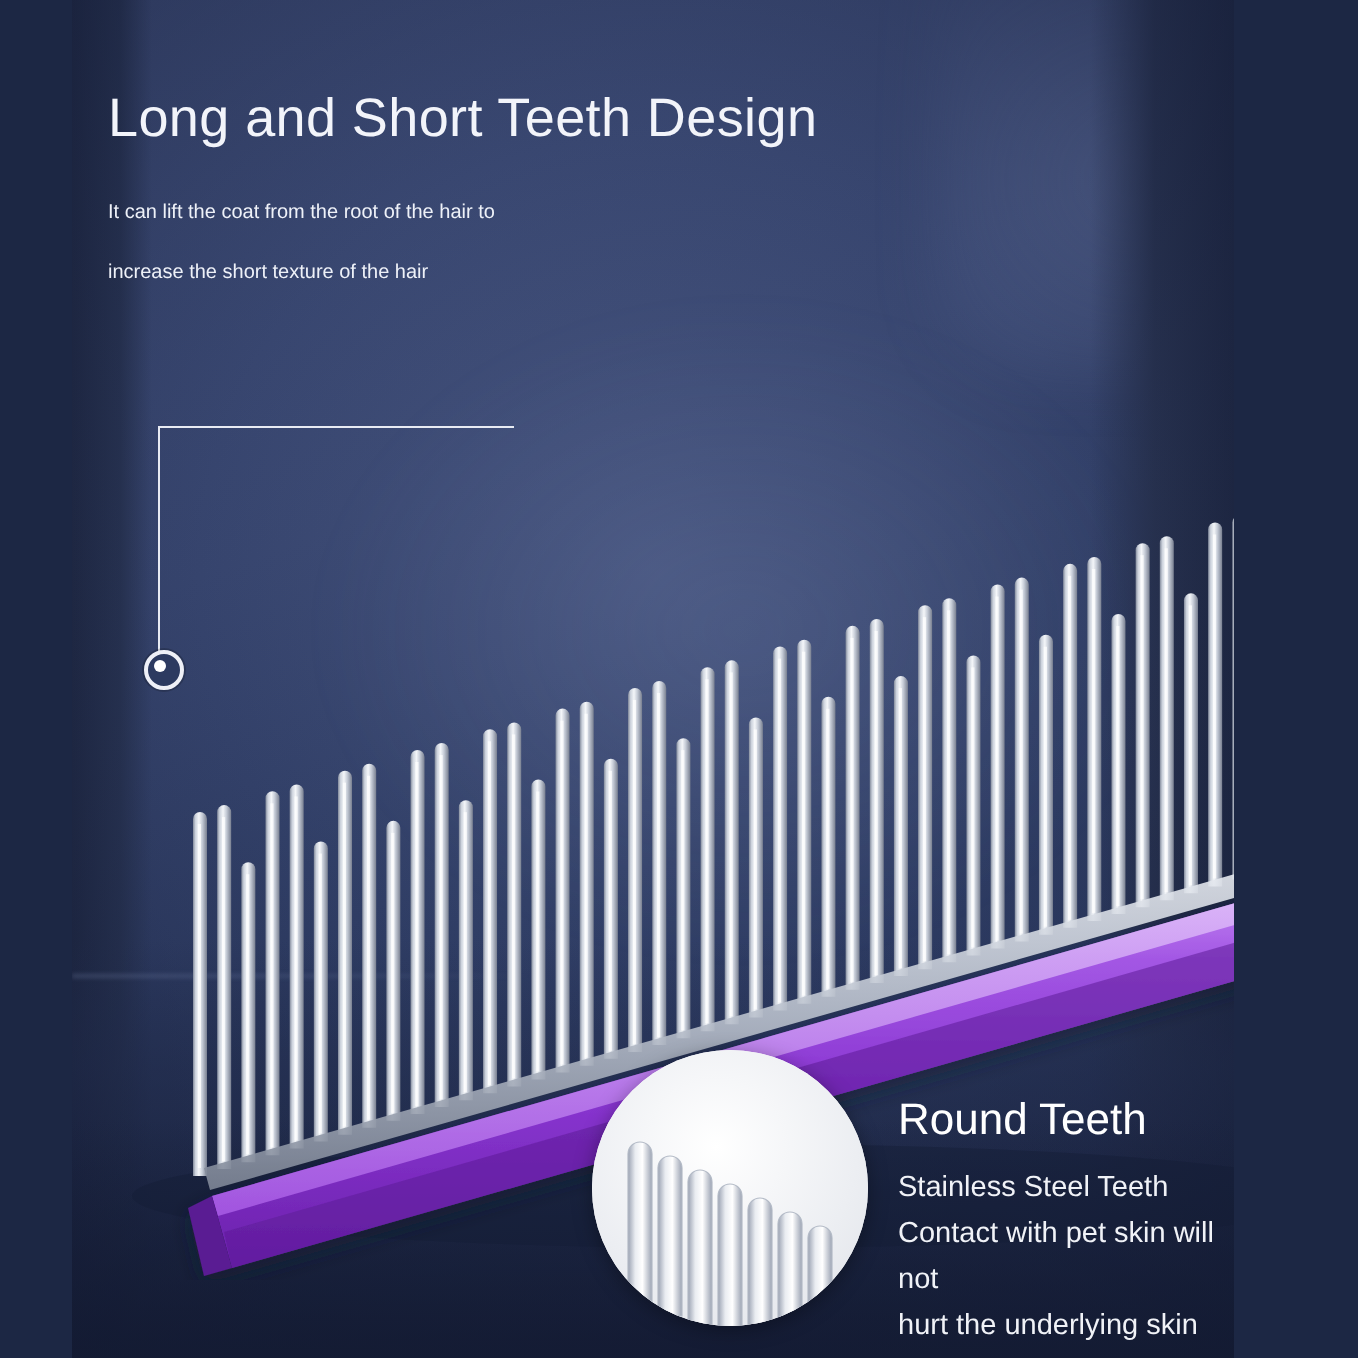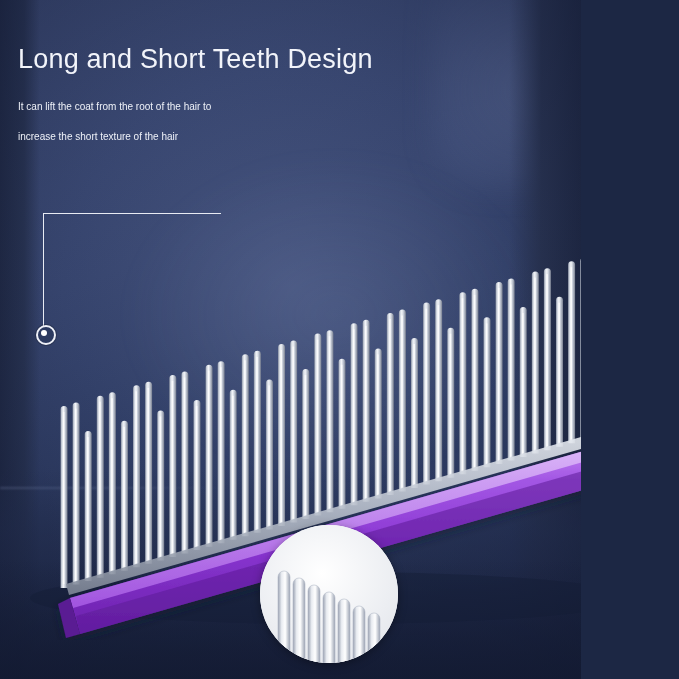--- a/index.html
+++ b/index.html
@@ -7,20 +7,21 @@
     padding: 0;
     background: #1c2744;
   }
   #stage {
     position: relative;
     width: 581px;
     height: 679px;
     overflow: hidden;
     font-family: "Liberation Sans", sans-serif;
     background: #3b82f6;
+    margin-left: 36px;
   }
 
   
   .bg-base {
     position: absolute;
     inset: 0;
     background: linear-gradient(160deg, #3c4a74 0%, #36446d 35%, #2e3c63 60%, #27345a 100%);
   }
   .bg-vignette {
     position: absolute;
@@ -358,14 +359,20 @@
           <path d="M33,133 L33,59 A6,6 0 0 1 45,59 L45,133 Z" fill="url(#magTooth)" stroke="#b4bbc7" stroke-width="0.6"></path>
           <path d="M48,140 L48,66 A6,6 0 0 1 60,66 L60,140 Z" fill="url(#magTooth)" stroke="#b4bbc7" stroke-width="0.6"></path>
           <path d="M63,147 L63,73 A6,6 0 0 1 75,73 L75,147 Z" fill="url(#magTooth)" stroke="#b4bbc7" stroke-width="0.6"></path>
           <path d="M78,154 L78,80 A6,6 0 0 1 90,80 L90,154 Z" fill="url(#magTooth)" stroke="#b4bbc7" stroke-width="0.6"></path>
           <path d="M93,161 L93,87 A6,6 0 0 1 105,87 L105,161 Z" fill="url(#magTooth)" stroke="#b4bbc7" stroke-width="0.6"></path>
           <path d="M108,168 L108,94 A6,6 0 0 1 120,94 L120,168 Z" fill="url(#magTooth)" stroke="#b4bbc7" stroke-width="0.6"></path>
         </g>
     </svg>
   </div>
 
+  <div class="round-label">Round Teeth</div>
+  <div class="round-desc">
+    <div>Stainless Steel Teeth</div>
+    <div>Contact with pet skin will not</div>
+    <div>hurt the underlying skin</div>
+  </div>
 
 </div>
 
 </body></html>

